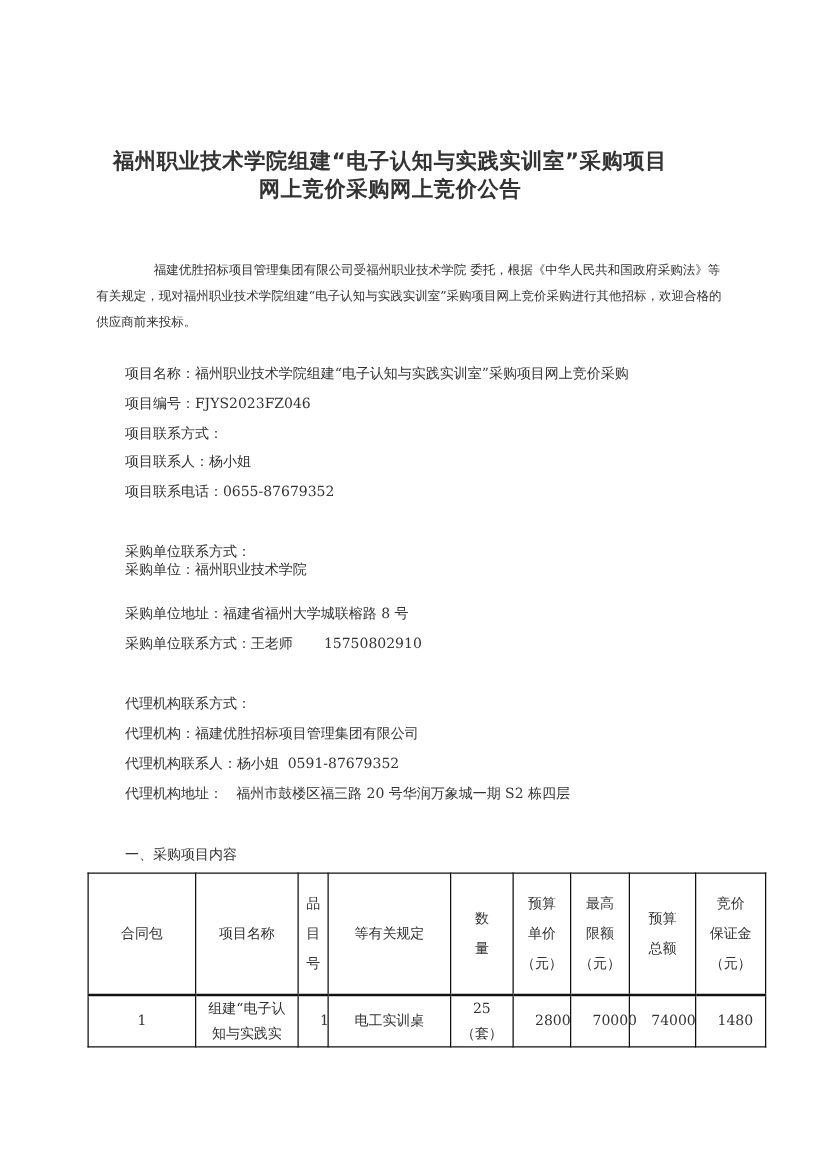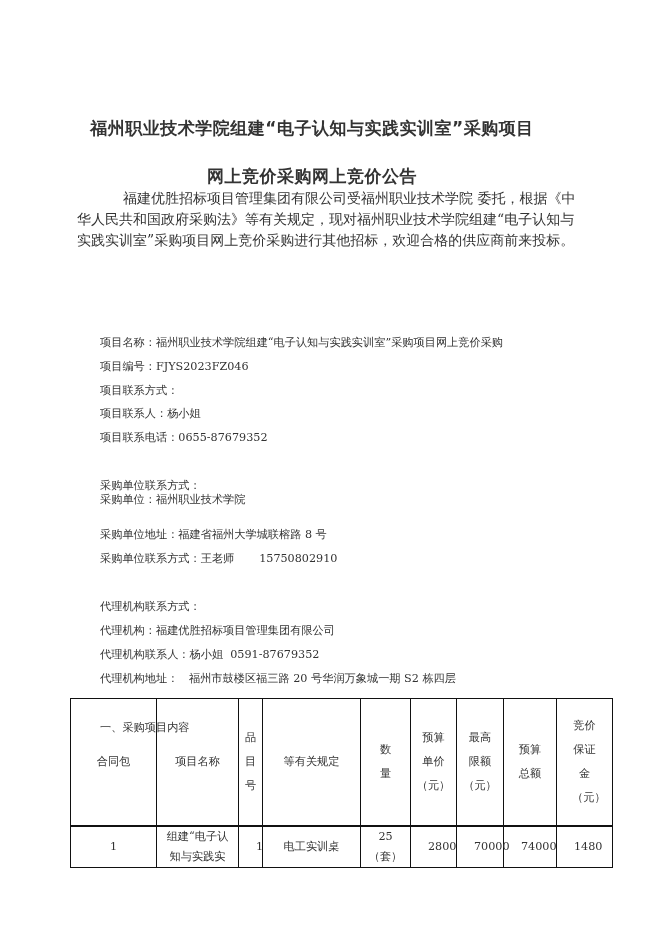--- a/index.html
+++ b/index.html
@@ -2,24 +2,24 @@
 <html><head>
 <meta charset="utf-8">
 <style>
   html, body { margin:0; padding:0; background:#ffffff; }
   body { width:662px; height:936px; position:relative; overflow:hidden;
          font-family:"DejaVu Serif","Liberation Serif",serif; color:#222; }
   .title { position:absolute; left:0; width:624px; text-align:center;
            font-family:"DejaVu Sans","Liberation Sans",sans-serif; font-weight:bold;
            font-size:17px; color:#333; letter-spacing:0.5px; }
   .t1 { top:117px; }
-  .t2 { top:165px; }
-  .intro { position:absolute; left:77px; top:188px; width:508px;
-           font-size:14px; line-height:21px; text-indent:46px; color:#333; }
-  .line { position:absolute; left:100px; font-size:11.2px; color:#333; white-space:pre;margin-top:44px; }
+  .t2 { top:140px; }
+  .intro { position:absolute; left:77px; top:206px; width:508px;
+           font-size:10px; line-height:21px; text-indent:46px; color:#333; }
+  .line { position:absolute; left:100px; font-size:11.2px; color:#333; white-space:pre; }
   table.items { position:absolute; left:70px; top:698px; width:542px; border-collapse:collapse;
                 font-size:11.2px; color:#333; table-layout:fixed; }
   table.items td { border:1.3px solid #111; text-align:center; vertical-align:middle; padding:0 17px; line-height:24px; }
   table.items tr.head td { height:96px; border-bottom:2.5px solid #111; }
   table.items tr.row td { height:40px; line-height:20px; }
 </style>
 </head>
 <body>
 
 <div class="title t1">福州职业技术学院组建“电子认知与实践实训室”采购项目</div>
@@ -75,21 +75,21 @@
     </td>
     <td style="padding:0;text-align:center;">
       <div>最高</div>
       <div>限额</div>
       <div>（元）</div>
     </td>
     <td style="padding:0;">
       <div>预算</div>
       <div>总额</div>
     </td>
-    <td style="padding:15px;">
+    <td style="padding:0;">
       <div>竞价</div>
       <div>保证金</div>
       <div>（元）</div>
     </td>
   </tr>
   <tr class="row">
     <td>1</td>
     <td style="padding:0;">
       <div>组建“电子认</div>
       <div>知与实践实</div>

